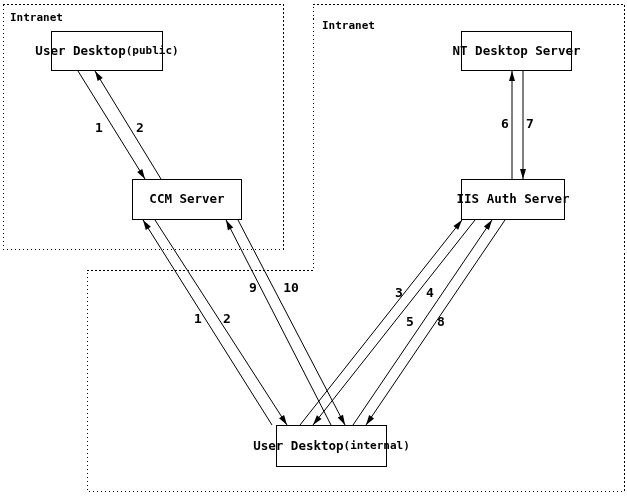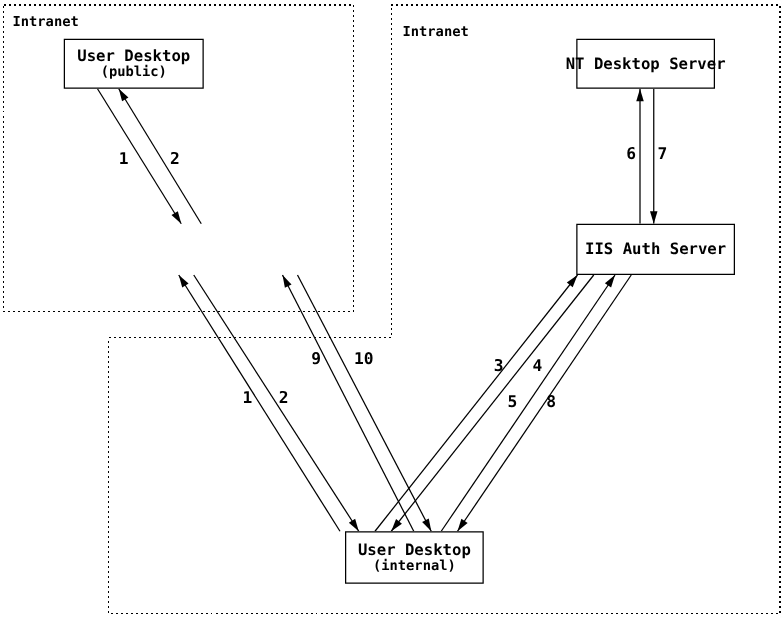--- a/index.html
+++ b/index.html
@@ -9,21 +9,21 @@
   }
   #edges-svg{position:absolute;left:0;top:0;z-index:1;}
   #edges-svg text{font:bold 13px "DejaVu Sans Mono",monospace;fill:#000000;}
   .zone-label{
     position:absolute;z-index:2;font:bold 11px "DejaVu Sans Mono",monospace;
     color:#000000;white-space:nowrap;
   }
   .node{
     position:absolute;z-index:3;box-sizing:border-box;
     border:1px solid #000000;background:#ffffff;
-    display:flex;flex-direction:column;align-items:center;justify-content:center;
+    display:flex;flex-direction:row;align-items:center;justify-content:center;
     text-align:center;color:#000000;
   }
   .node-label{font:bold 12.5px "DejaVu Sans Mono",monospace;line-height:1.15;white-space:nowrap;}
   .node-sub{font:bold 11px "DejaVu Sans Mono",monospace;line-height:1.1;white-space:nowrap;}
 </style>
 </head>
 <body>
 
 <div class="canvas">
 
@@ -94,27 +94,31 @@
 
   <div class="zone-label" style="left: 10px; top: 11px;">Intranet</div>
 
   <div class="zone-label" style="left: 322px; top: 19px;">Intranet</div>
 
   <div class="node" style="left: 51px; top: 31px; width: 112px; height: 40px;">
     <div class="node-label">User Desktop</div>
     <div class="node-sub">(public)</div>
   </div>
 
+  <div class="node" style="left: 132px; top: 179px; width: 110px; height: 41px;">
+    <div class="node-label">CCM Server</div>
+    <div class="node-sub"></div>
+  </div>
 
   <div class="node" style="left: 461px; top: 31px; width: 111px; height: 40px;">
     <div class="node-label">NT Desktop Server</div>
     <div class="node-sub"></div>
   </div>
 
-  <div class="node" style="left: 461px; top: 179px; width: 127px; height: 41px;">
+  <div class="node" style="left: 461px; top: 179px; width: 104px; height: 41px;">
     <div class="node-label">IIS Auth Server</div>
     <div class="node-sub"></div>
   </div>
 
   <div class="node" style="left: 276px; top: 425px; width: 111px; height: 42px;">
     <div class="node-label">User Desktop</div>
     <div class="node-sub">(internal)</div>
   </div>
 
 </div>

